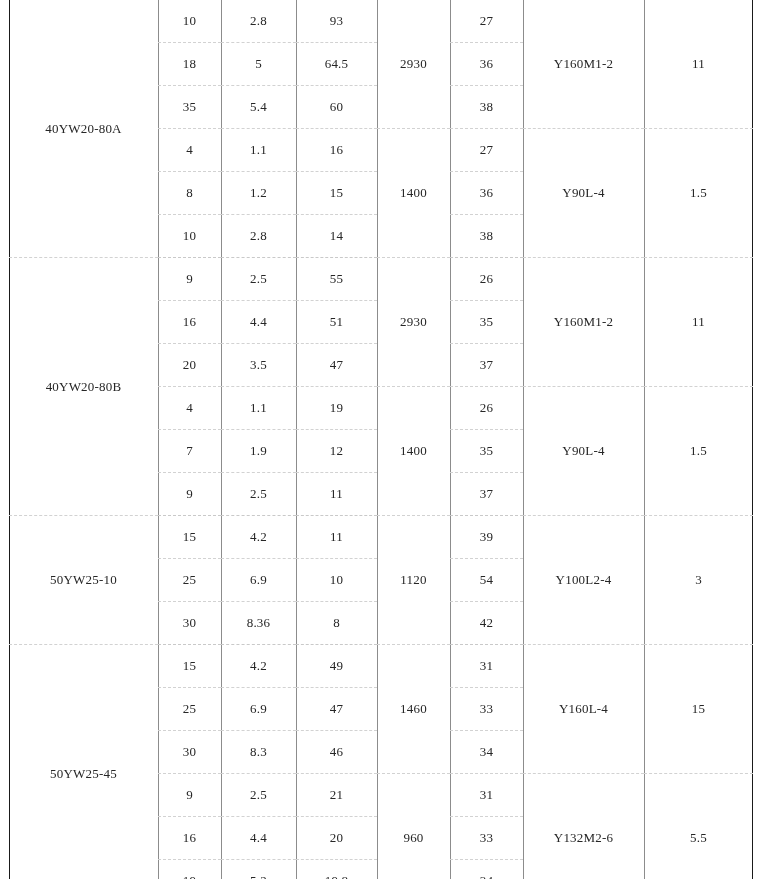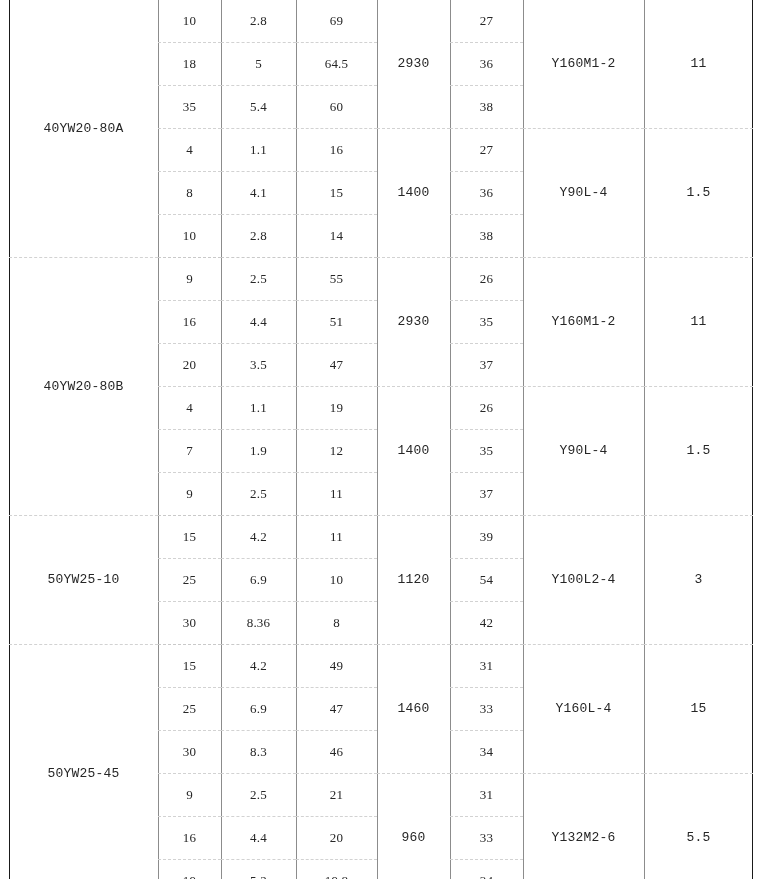--- a/index.html
+++ b/index.html
@@ -72,21 +72,20 @@
   tr.section-end td {
     border-bottom: 1px dashed #c9c9c9;
   }
 
   
   td.model-cell,
   td.speed-cell,
   td.motor-cell,
   td.power-cell {
     border-bottom: none;
-    font-family: Liberation Mono, monospace;
   }
 
   
   col.c-model { width: 149px; }
   col.c-flow  { width:  63px; }
   col.c-head  { width:  75px; }
   col.c-lift  { width:  81px; }
   col.c-speed { width:  73px; }
   col.c-eff   { width:  73px; }
   col.c-motor { width: 121px; }
@@ -119,21 +118,21 @@
       <col class="c-speed">
         <col class="c-eff">
         <col class="c-motor">
         <col class="c-power">
     </colgroup>
     <tbody id="spec-body">
         <tr class="data-row first">
           <td class="model-cell" rowspan="6">40YW20-80A</td>
           <td>10</td>
           <td>2.8</td>
-          <td>69</td>
+          <td>93</td>
           <td class="speed-cell" rowspan="3">2930</td>
           <td>27</td>
           <td class="motor-cell" rowspan="3">Y160M1-2</td>
           <td class="power-cell" rowspan="3">11</td>
         </tr>
         <tr class="data-row">
           <td>18</td>
           <td>5</td>
           <td>64.5</td>
           <td>36</td>
@@ -148,21 +147,21 @@
           <td>4</td>
           <td>1.1</td>
           <td>16</td>
           <td class="speed-cell" rowspan="3">1400</td>
           <td>27</td>
           <td class="motor-cell" rowspan="3">Y90L-4</td>
           <td class="power-cell" rowspan="3">1.5</td>
         </tr>
         <tr class="data-row">
           <td>8</td>
-          <td>4.1</td>
+          <td>1.2</td>
           <td>15</td>
           <td>36</td>
         </tr>
         <tr class="data-row section-end">
           <td>10</td>
           <td>2.8</td>
           <td>14</td>
           <td>38</td>
         </tr>
         <tr class="data-row">

